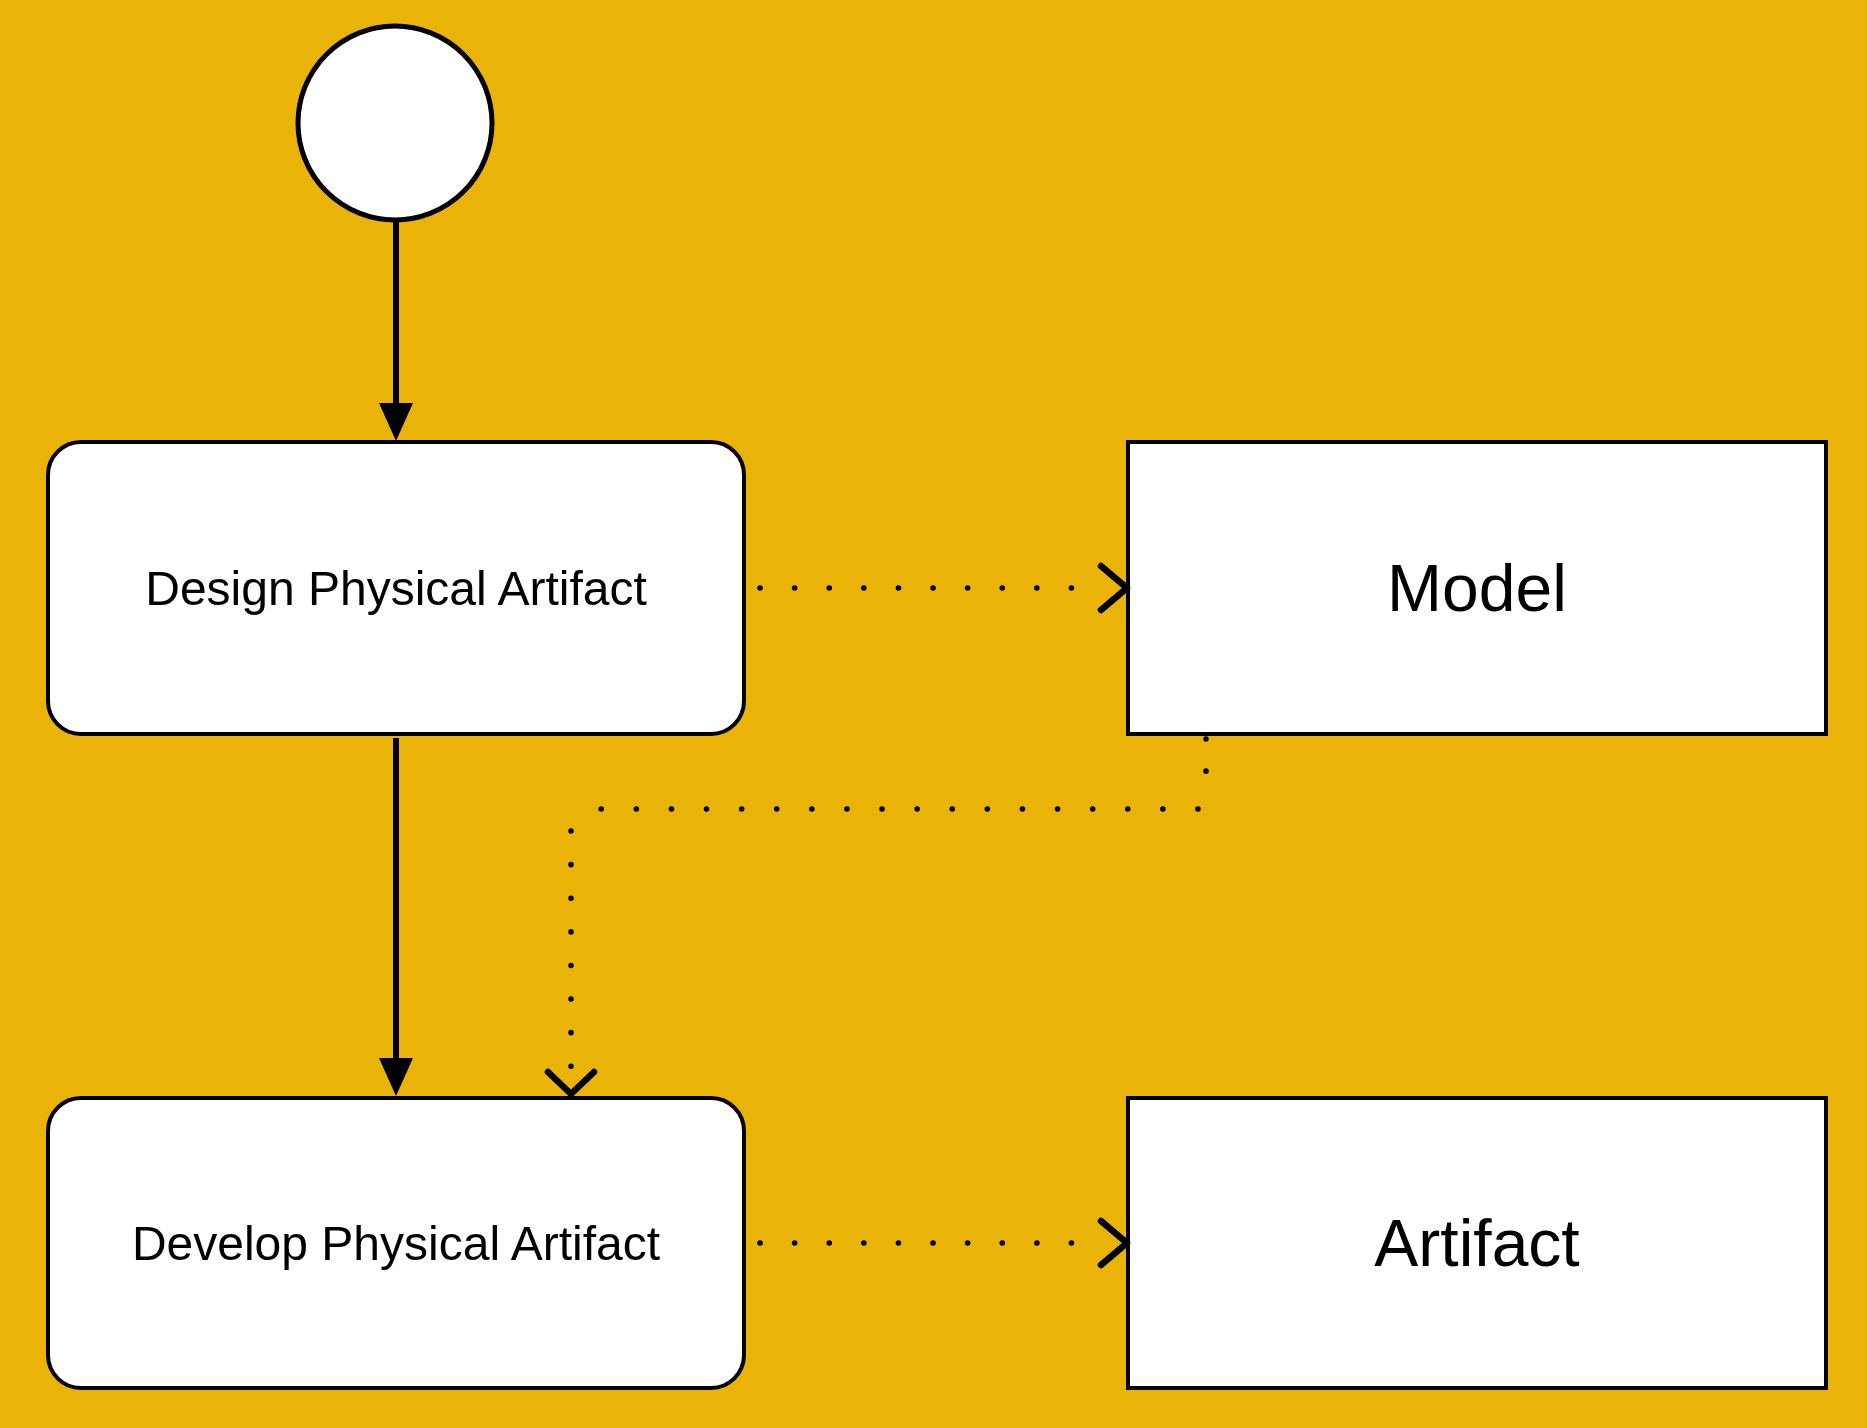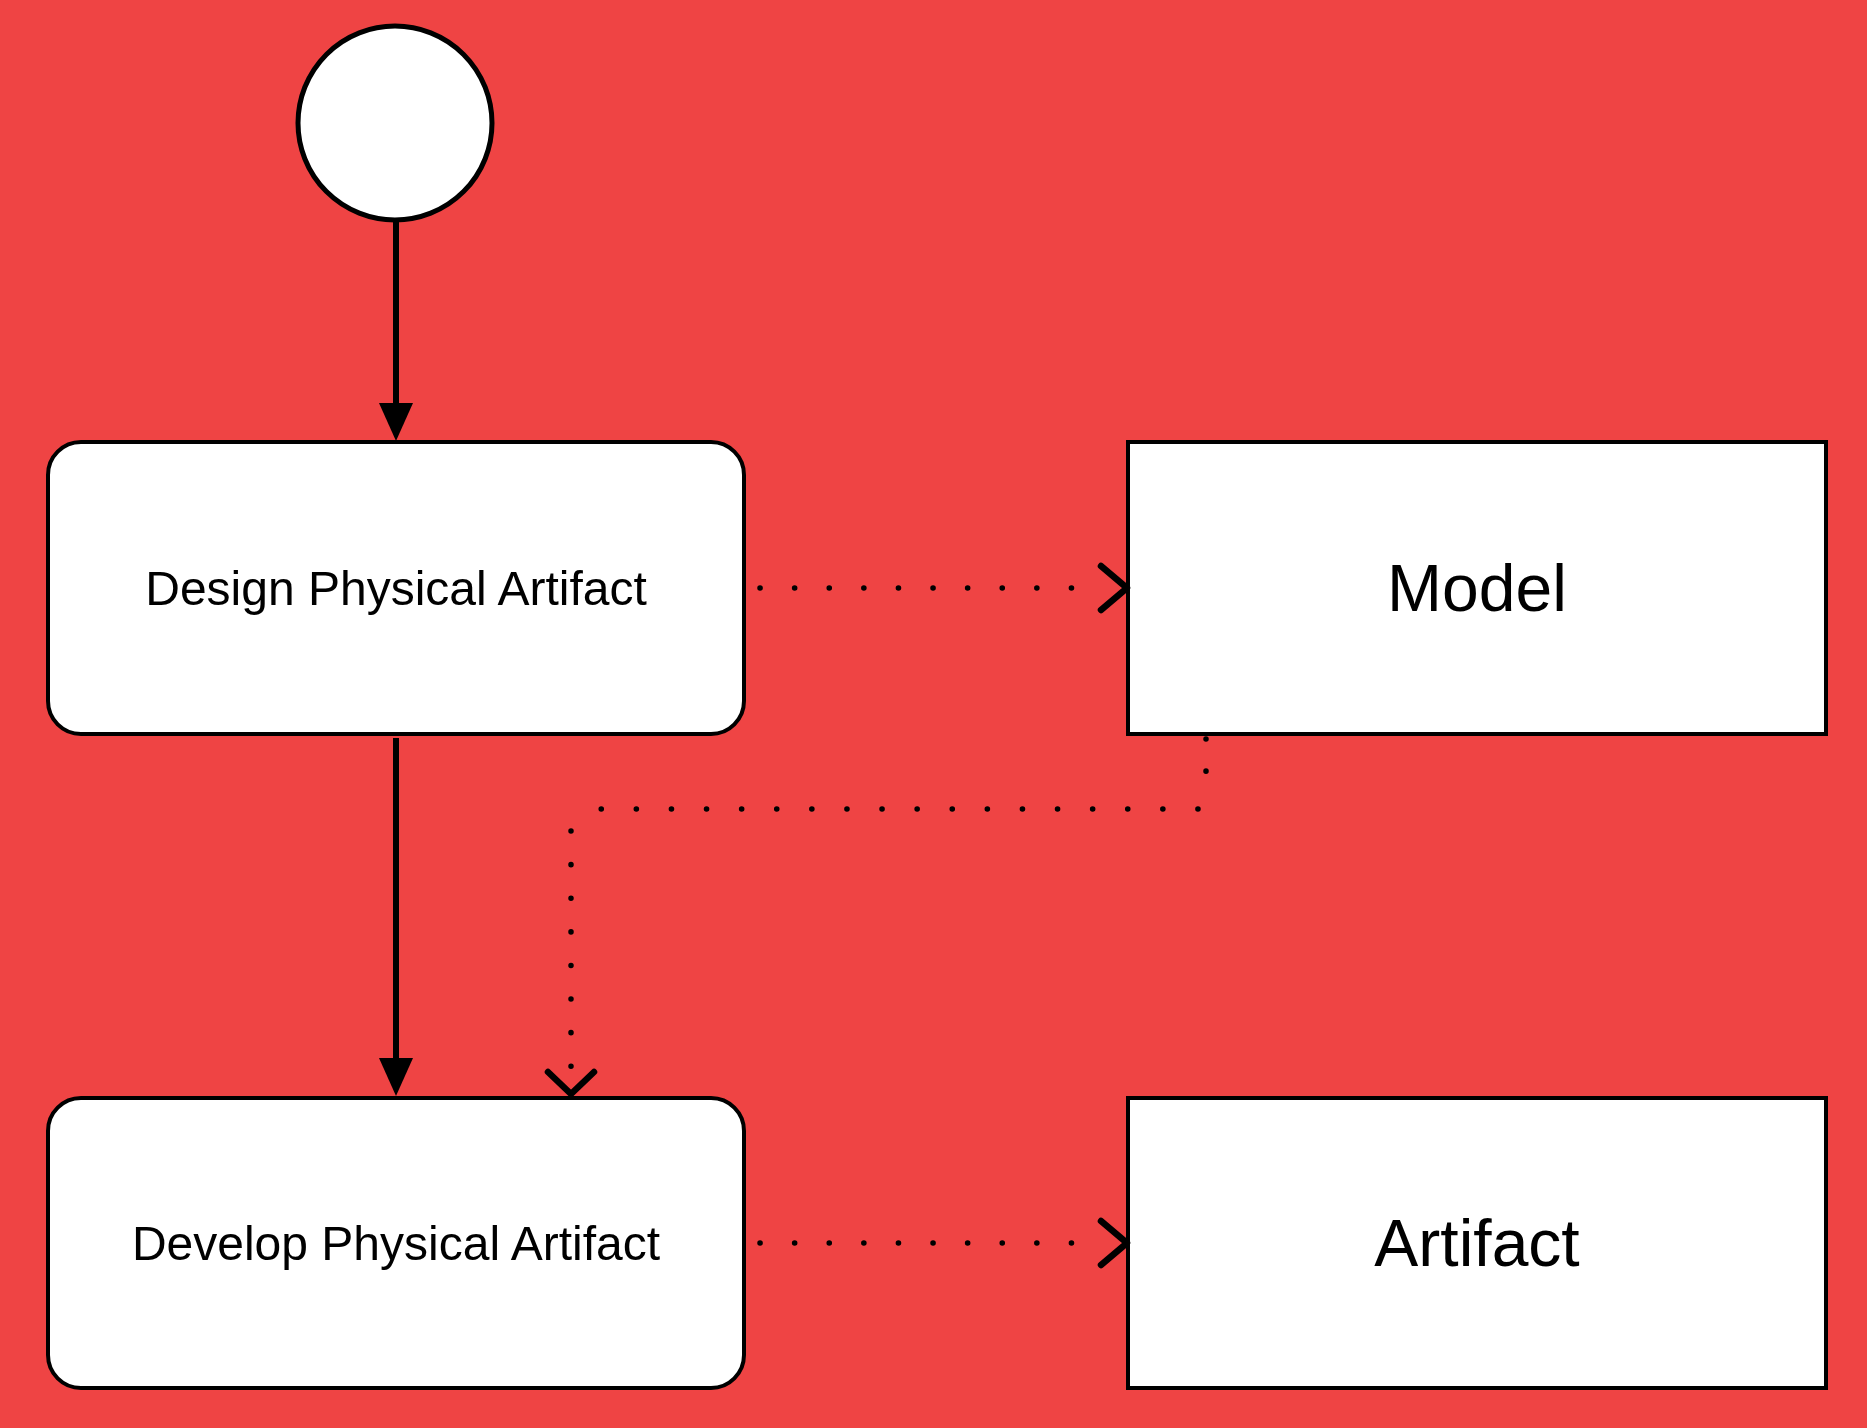--- a/index.html
+++ b/index.html
@@ -4,21 +4,21 @@
 <style>
   html, body {
     margin: 0;
     padding: 0;
     background: #ffffff;
   }
   .stage {
     position: relative;
     width: 1867px;
     height: 1428px;
-    background: #ef4444;
+    background: #eab308;
     overflow: hidden;
   }
   svg text {
     font-family: "Liberation Sans", "DejaVu Sans", sans-serif;
   }
   .activity-label {
     font-size: 48px;
   }
   .object-label {
     font-size: 66px;

